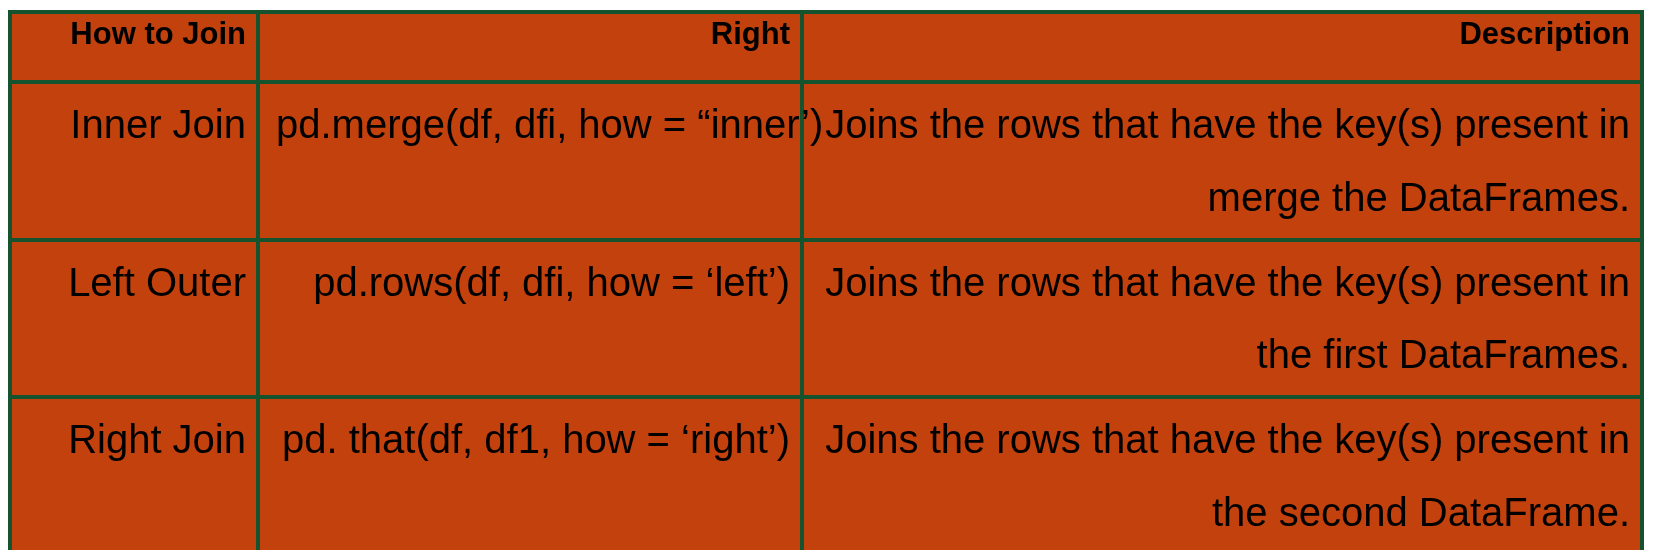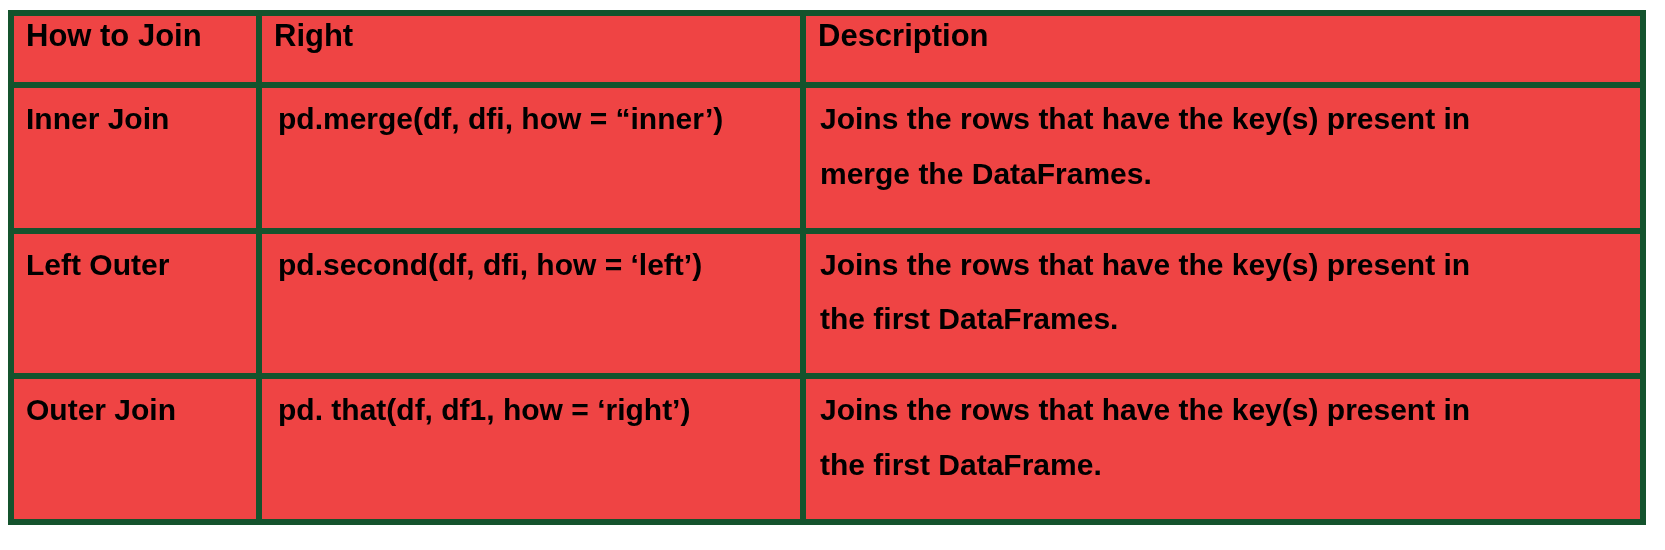--- a/index.html
+++ b/index.html
@@ -27,25 +27,25 @@
   table.join-table {
     width: 1632px;
     height: 515px;
     border-collapse: collapse;
     table-layout: fixed;
     background: #ffffff;
   }
 
   table.join-table td,
   table.join-table th {
-    border: 6px solid #14532d;
+    border: 4px solid #14532d;
     vertical-align: top;
-    text-align: left;
+    text-align: right;
     padding: 4px 10px 4px 12px;
-    background: #ef4444;
+    background: #c2410c;
   }
 
   
   col.col-how   { width: 248px; }
   col.col-syn   { width: 544px; }
   col.col-desc  { width: 840px; }
 
   
   thead th {
     height: 58px;
@@ -54,22 +54,22 @@
     line-height: 1.0;
     padding-top: 10px;
   }
   thead th .hdr-text {
     display: block;
   }
 
   
   tbody td {
     height: 107px;
-    font-size: 30px;
-    font-weight: bold;
+    font-size: 40px;
+    font-weight: normal;
     line-height: 1.82;
   }
   tbody td.cell-how,
   tbody td.cell-syntax {
     white-space: nowrap;
   }
   tbody td.cell-syntax {
     padding-left: 16px;
   }
   tbody td.cell-desc {
@@ -118,36 +118,36 @@
           <span class="line">merge the DataFrames.</span>
         </td>
       </tr>
 
 
       <tr>
         <td class="cell-how">
           <span class="line">Left Outer</span>
         </td>
         <td class="cell-syntax">
-          <span class="line">pd.second(df, dfi, how = ‘left’)</span>
+          <span class="line">pd.rows(df, dfi, how = ‘left’)</span>
         </td>
         <td class="cell-desc">
           <span class="line">Joins the rows that have the key(s) present in</span>
           <span class="line">the first DataFrames.</span>
         </td>
       </tr>
 
       <tr>
         <td class="cell-how">
-          <span class="line">Outer Join</span>
+          <span class="line">Right Join</span>
         </td>
         <td class="cell-syntax">
           <span class="line">pd. that(df, df1, how = ‘right’)</span>
         </td>
         <td class="cell-desc">
           <span class="line">Joins the rows that have the key(s) present in</span>
-          <span class="line">the first DataFrame.</span>
+          <span class="line">the second DataFrame.</span>
         </td>
       </tr>
 
     </tbody>
   </table>
 </div>
 
 </body></html>

